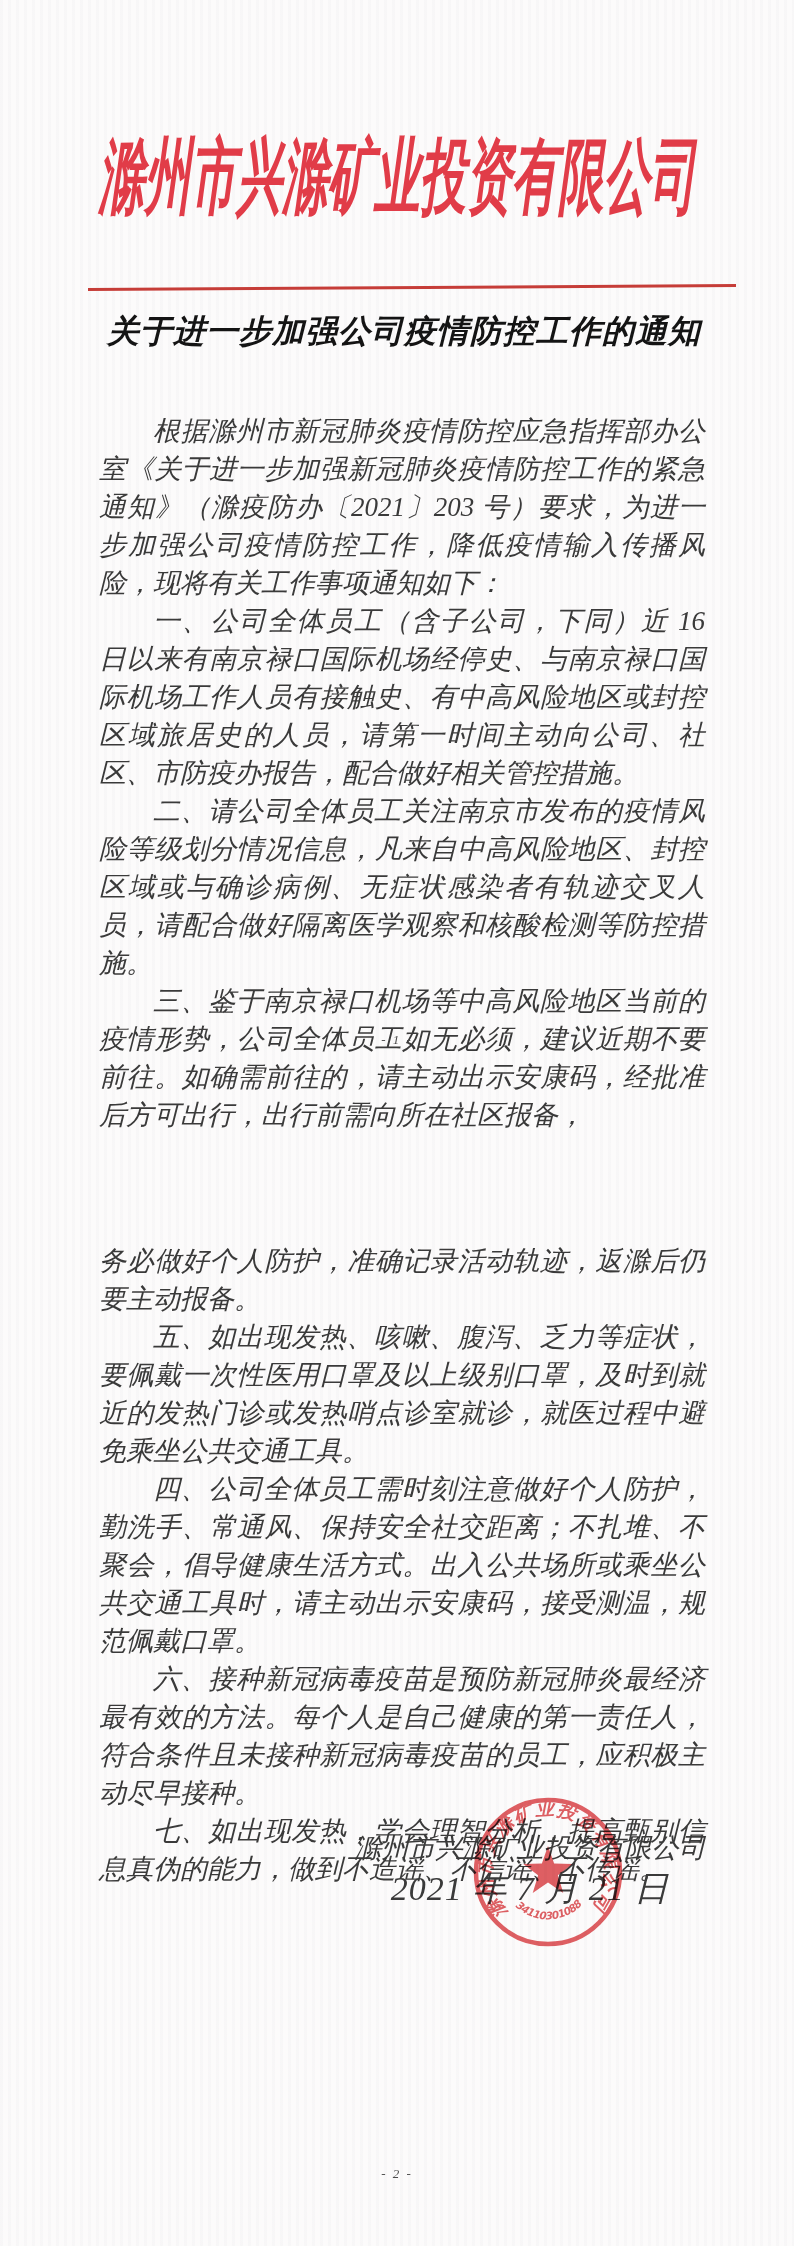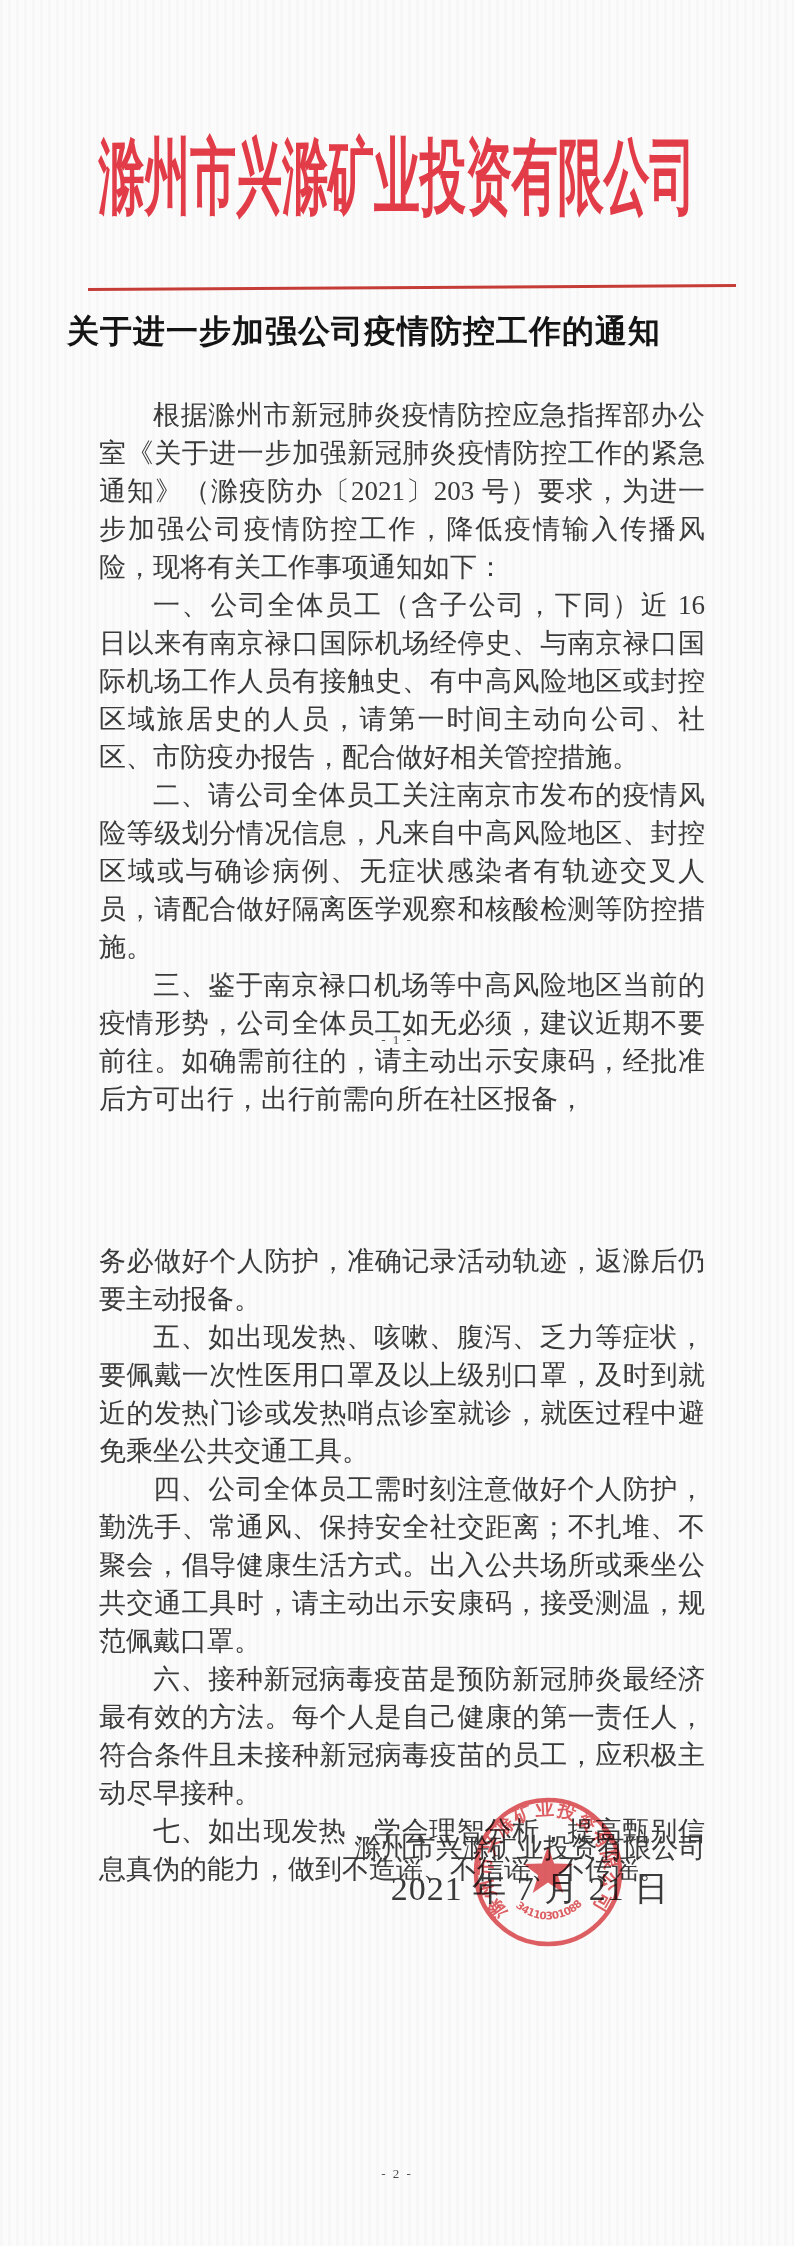--- a/index.html
+++ b/index.html
@@ -6,49 +6,51 @@
   body {
     width: 794px; height: 2246px;
     font-family: "Liberation Serif", "DejaVu Serif", serif;
     background: #fcfbfb;
   }
   .page {
     position: relative; width: 794px; height: 2246px; overflow: hidden;
     background:
       repeating-linear-gradient(90deg, rgba(190,192,200,0.07) 0px, rgba(190,192,200,0.07) 3px, rgba(255,255,255,0) 3px, rgba(255,255,255,0) 8px),
       #fcfbfb;
+    font-style: italic;
   }
 
   
   .letterhead {
     position: absolute; top: 100px; left: 0; width: 794px; height: 155px;
     display: flex; align-items: center; justify-content: center;
   }
   .letterhead .bigred {
     font-size: 56px; font-weight: 700; color: #e13c48;
     white-space: nowrap; transform: scale(0.82, 1.48); transform-origin: center;
     letter-spacing: 0px;
   }
   .red-divider {
     position: absolute; top: 286px; left: 88px; width: 648px; height: 3px;
     background: #c63d38; transform: rotate(-0.35deg);
   }
   .doc-title {
     position: absolute; top: 310px; left: 0; width: 728px; margin: 0;
     text-align: center; font-size: 32px; font-weight: 700; color: #141414;
     letter-spacing: 1px;
+    padding-left: 40px;
   }
 
   
   .body-block {
     position: absolute; left: 99px; width: 606px;
     font-size: 27px; line-height: 38px; color: #3a3a3a;
     text-align: justify; text-justify: inter-ideograph;
   }
-  .body-p1 { top: 396px; }
+  .body-p1 { top: 412px; }
   .body-p2 { top: 1242px; }
   .para { margin: 0; }
   .para.indent { text-indent: 2em; }
 
   
   .pageno {
     position: absolute; left: 0; width: 794px; text-align: center;
     font-size: 13px; color: #4c4c4c; letter-spacing: 2px;
     font-family: "Liberation Serif", "DejaVu Serif", serif;
   }

